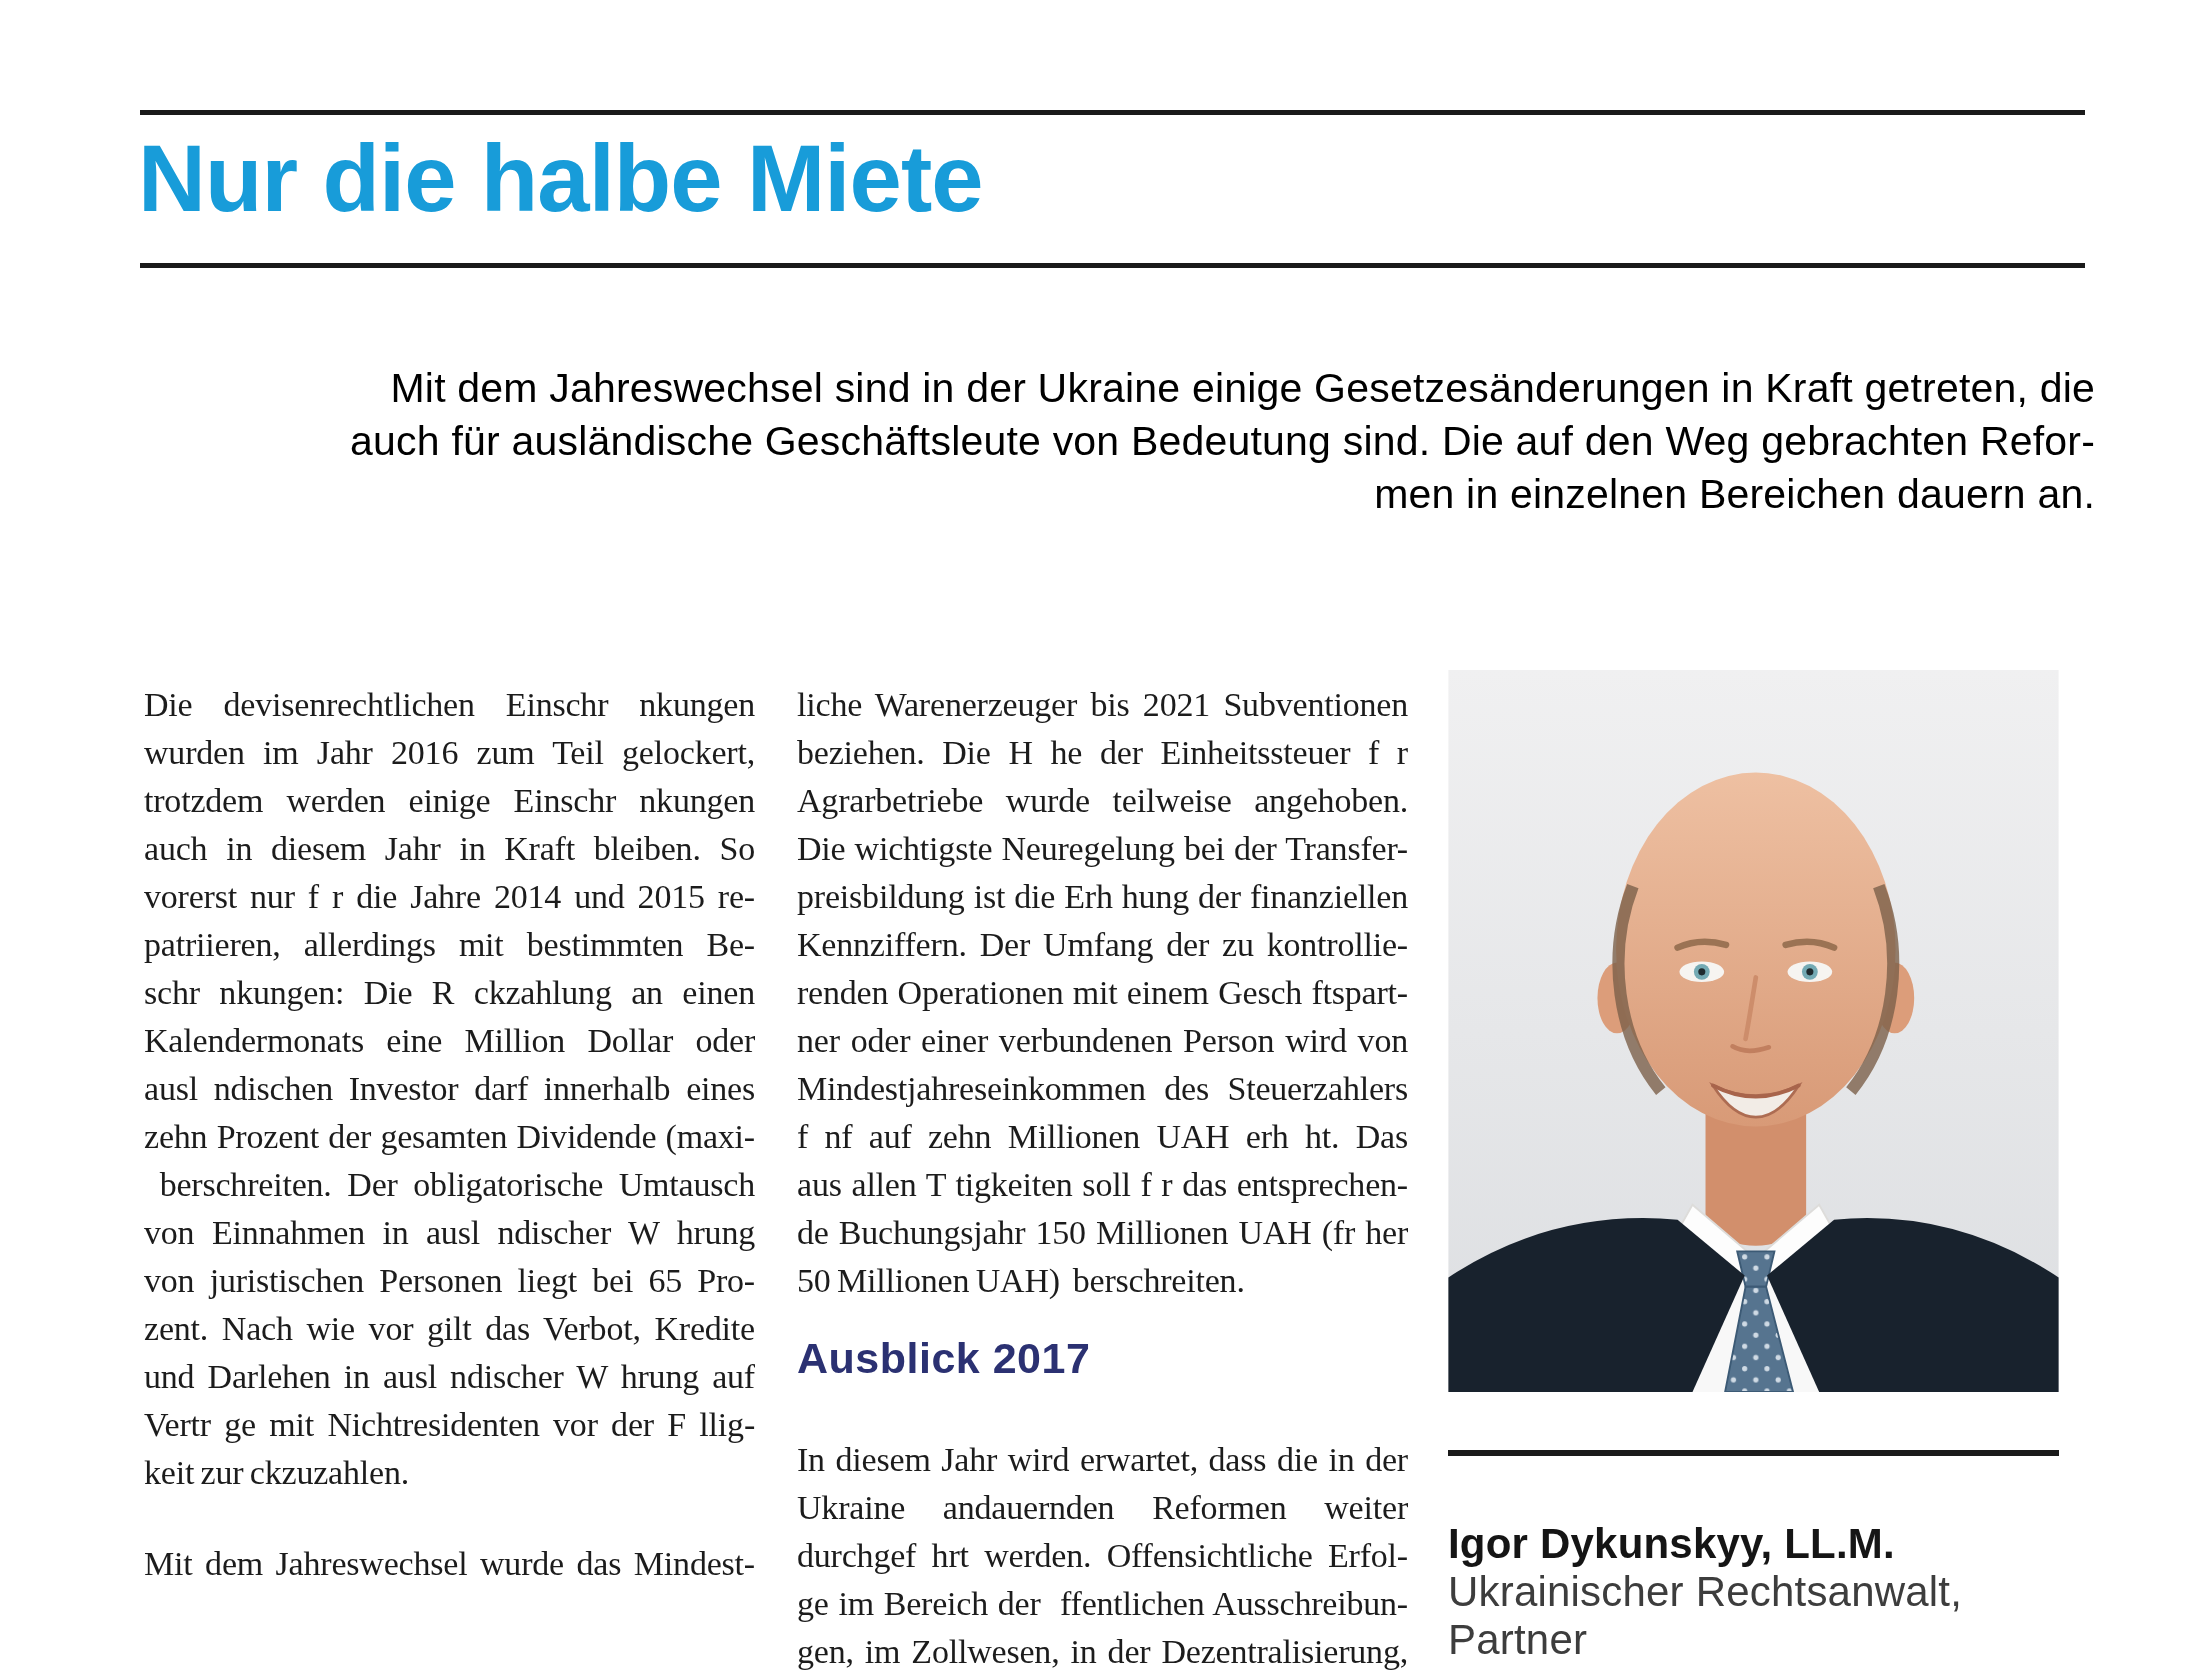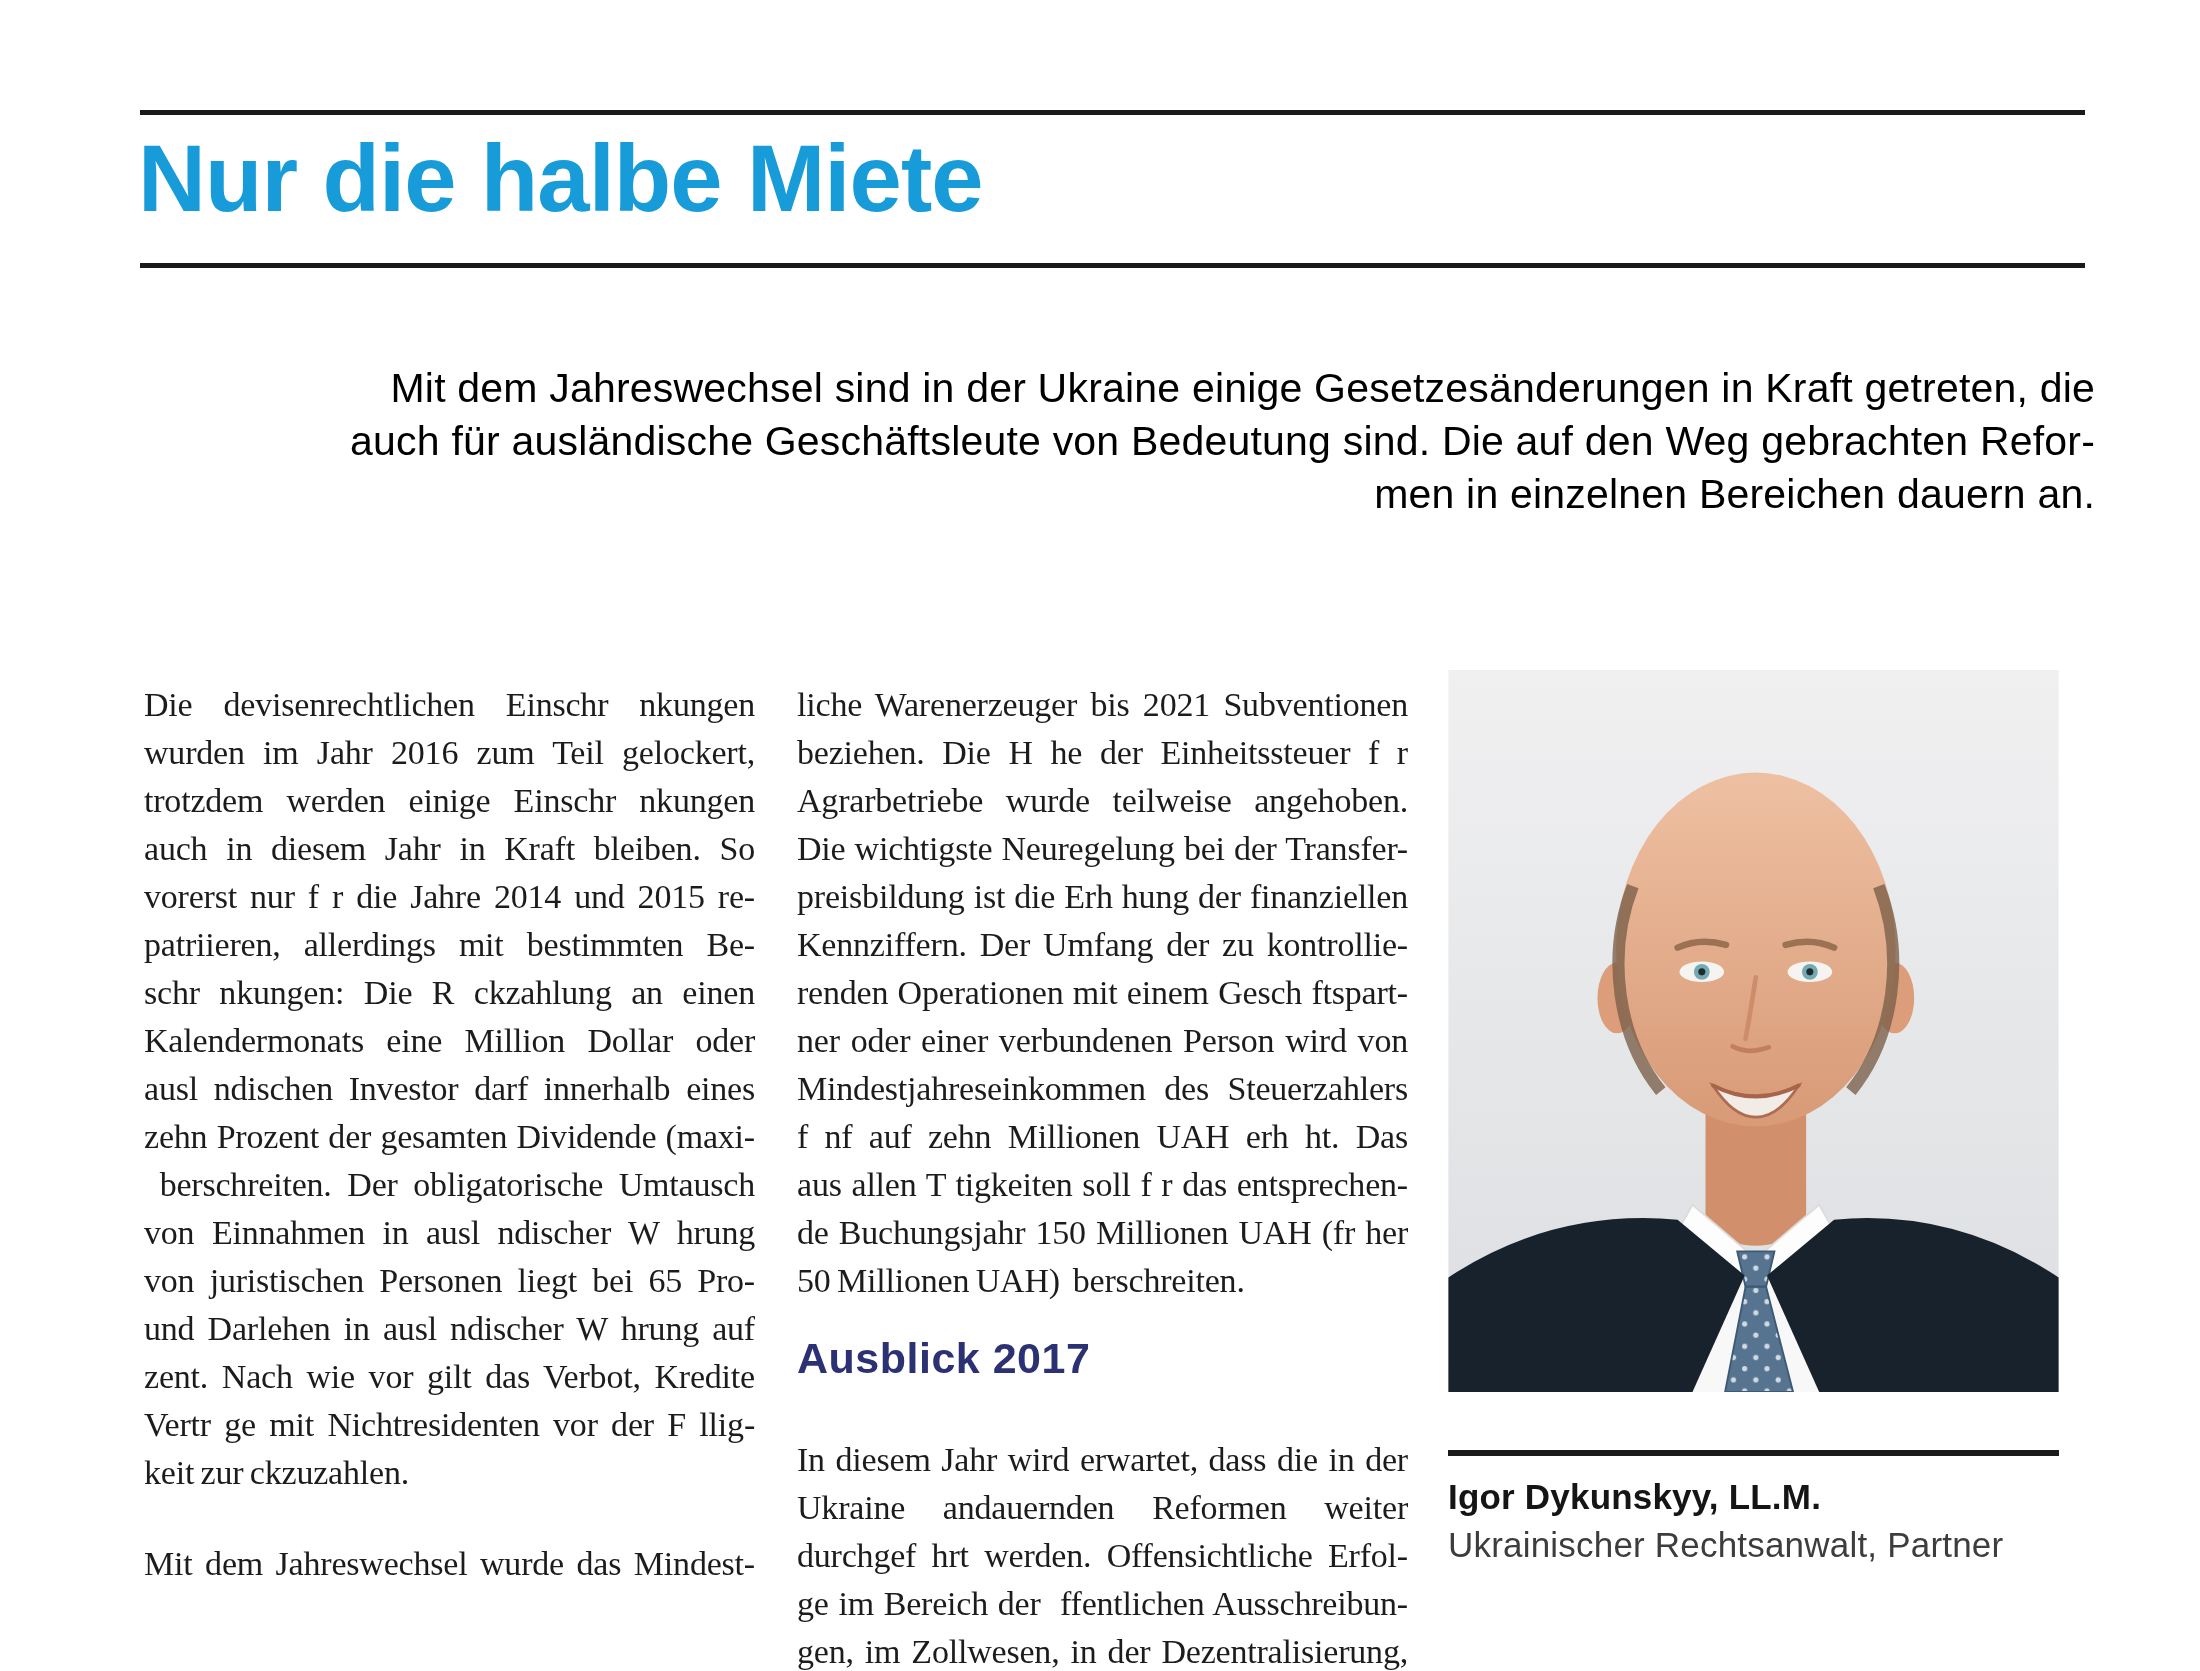--- a/index.html
+++ b/index.html
@@ -32,21 +32,21 @@
   }
   .line.end{text-align-last:left;}
   .line.gap{height:43px;}
   h2.subhead{
     margin:29px 0 54px 0;font-size:43px;line-height:48px;font-weight:bold;
     color:var(--heading-navy);letter-spacing:0.5px;
   }
   .photo{position:absolute;left:1448px;top:670px;width:611px;height:722px;}
   .photo svg{display:block;}
   .caption-rule{left:1448px;top:1450px;width:611px;height:5.6px;}
-  .caption{position:absolute;left:1448px;top:1473px;width:653px;font-size:35px;line-height:48px;}
+  .caption{position:absolute;left:1448px;top:1520px;width:653px;font-size:42px;line-height:48px;}
   .cap-name{font-weight:bold;color:#151515;letter-spacing:0.2px;}
   .cap-role,.cap-firm{color:#3d3d3d;letter-spacing:0.2px;}
 </style>
 </head>
 <body style="--title-blue: #189cd9; --heading-navy: #2b3172; --rule-black: #1a1a1a; --body-ink: #1c1c1c;">
 
 <div class="rule rule-top"></div>
 
 <h1 class="title">Nur die halbe Miete</h1>
 
@@ -65,22 +65,22 @@
     <div class="line">auch in diesem Jahr in Kraft bleiben. So</div>
     <div class="line">vorerst nur f r die Jahre 2014 und 2015 re-</div>
     <div class="line">patriieren, allerdings mit bestimmten Be-</div>
     <div class="line">schr nkungen: Die R ckzahlung an einen</div>
     <div class="line">Kalendermonats eine Million Dollar oder</div>
     <div class="line">ausl ndischen Investor darf innerhalb eines</div>
     <div class="line">zehn Prozent der gesamten Dividende (maxi-</div>
     <div class="line">&nbsp;berschreiten. Der obligatorische Umtausch</div>
     <div class="line">von Einnahmen in ausl ndischer W hrung</div>
     <div class="line">von juristischen Personen liegt bei 65 Pro-</div>
+    <div class="line">zent. Nach wie vor gilt das Verbot, Kredite</div>
     <div class="line">und Darlehen in ausl ndischer W hrung auf</div>
-    <div class="line">zent. Nach wie vor gilt das Verbot, Kredite</div>
     <div class="line">Vertr ge mit Nichtresidenten vor der F llig-</div>
     <div class="line end">keit zur ckzuzahlen.</div>
     <div class="line gap">&nbsp;</div>
     <div class="line">Mit dem Jahreswechsel wurde das Mindest-</div>
   </div>
 
 <div class="col col2">
   <div>
       <div class="line">liche Warenerzeuger bis 2021 Subventionen</div>
       <div class="line">beziehen. Die H he der Einheitssteuer f r</div>

